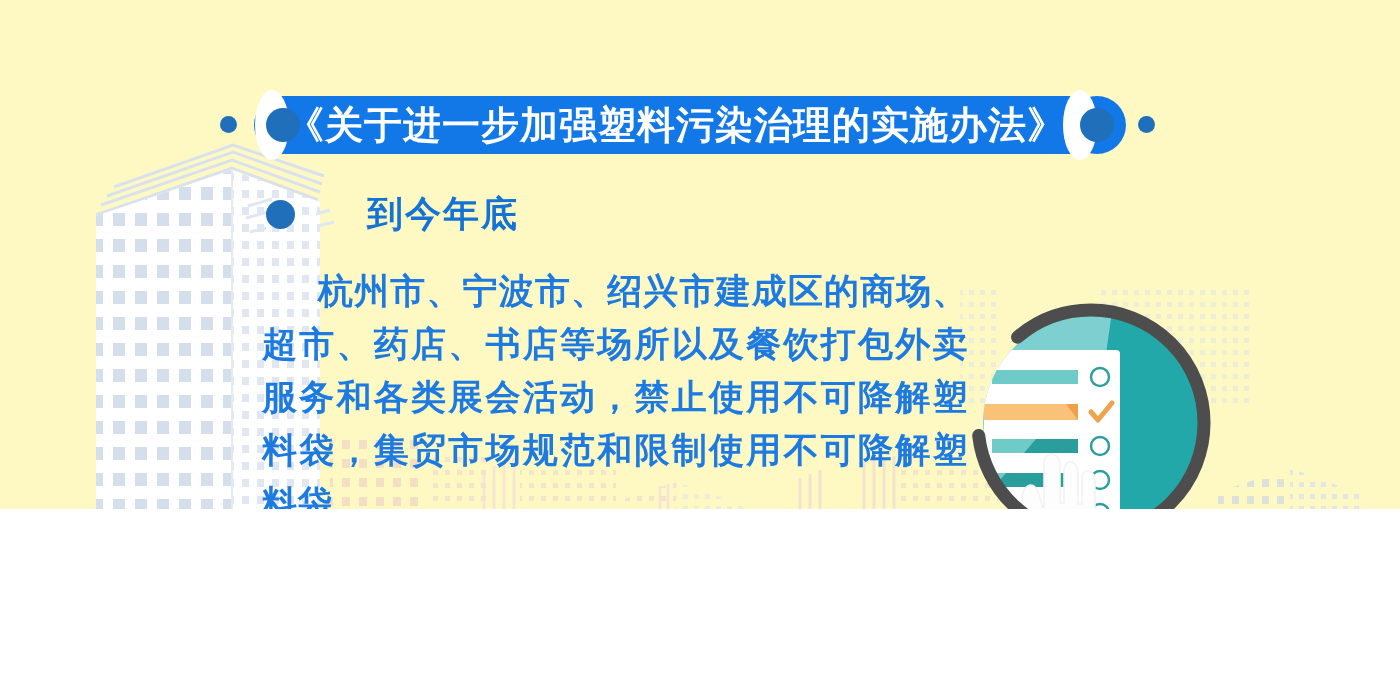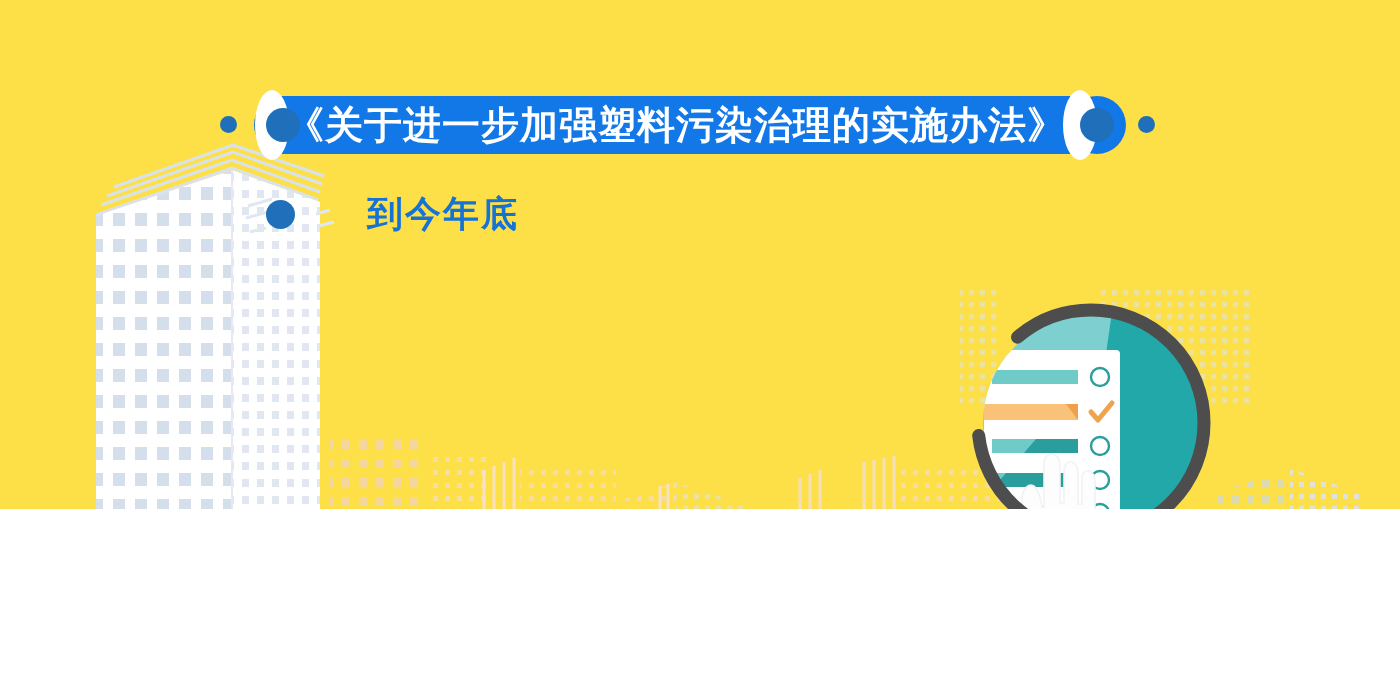--- a/index.html
+++ b/index.html
@@ -7,21 +7,21 @@
     padding: 0;
     background: #ffffff;
   }
   body {
     font-family: "Liberation Sans", "DejaVu Sans", sans-serif;
   }
   #stage {
     position: relative;
     width: 1400px;
     height: 509px;
-    background: #fde047;
+    background: #fef9c3;
     overflow: hidden;
   }
 
   
   .bg-layer {
     position: absolute;
     left: 0; top: 0;
     width: 1400px;
     height: 700px;
     pointer-events: none;
@@ -265,20 +265,21 @@
     <div class="banner-knob right"></div>
     <div class="banner-dot left"></div>
     <div class="banner-dot right"></div>
   </div>
 
   <div class="subtitle-row">
     <span class="subtitle-bullet"></span>
     <span class="subtitle-text">到今年底</span>
   </div>
 
+  <div class="body-text">杭州市、宁波市、绍兴市建成区的商场、超市、药店、书店等场所以及餐饮打包外卖服务和各类展会活动，禁止使用不可降解塑料袋，集贸市场规范和限制使用不可降解塑料袋。</div>
 
   <svg class="checklist-illustration" viewBox="0 0 250 250" xmlns="http://www.w3.org/2000/svg">
     <defs>
       <clipPath id="discClip">
         <circle cx="125" cy="125" r="108"></circle>
       </clipPath>
     </defs>
 
     <g clip-path="url(#discClip)">
       <rect x="0" y="0" width="250" height="250" fill="#7dd0cf"></rect>

